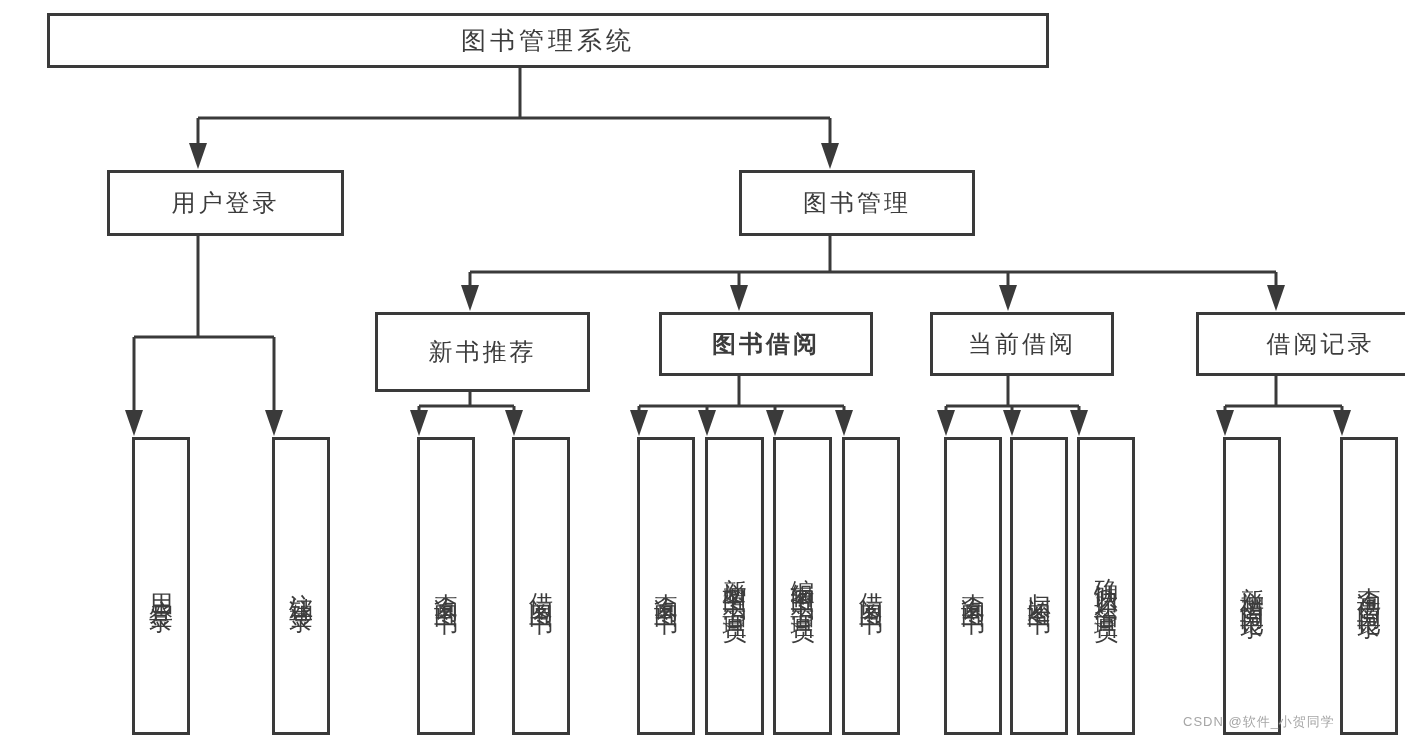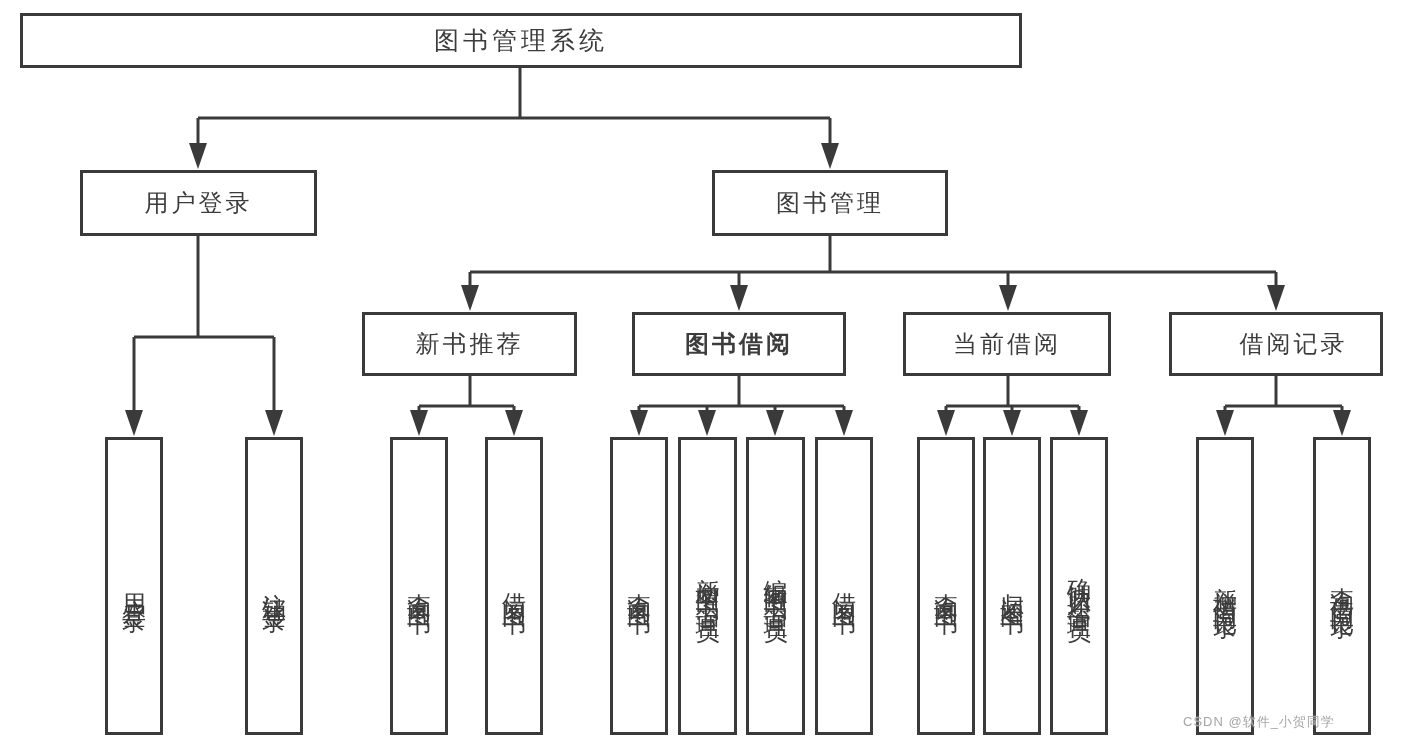--- a/index.html
+++ b/index.html
@@ -16,20 +16,21 @@
     background:var(--page-background);overflow:hidden;
   }
   .connectors{position:absolute;left:0;top:0;width:1405px;height:747px;}
   .ln{stroke:var(--line);stroke-width:3;fill:none;}
   .arrow{fill:var(--line);stroke:none;}
   .node{
     position:absolute;box-sizing:border-box;
     border:3px solid var(--line);background:var(--box-background);
     display:flex;align-items:center;justify-content:center;
     color:var(--text);
+    margin-left:27px;
   }
   .node.h span{font-size:24px;letter-spacing:3px;white-space:nowrap;}
   .node.title span{font-size:25px;letter-spacing:4px;}
   .node.v span{
     writing-mode:vertical-rl;text-orientation:mixed;
     font-size:24px;letter-spacing:6px;line-height:1;
     white-space:nowrap;
   }
   .watermark{
     position:absolute;left:1183px;top:713px;
@@ -124,27 +125,27 @@
     <span>图书管理系统</span>
   </div>
 
   <div class="node h" style="left:80px;top:170px;width:237px;height:66px;">
     <span>用户登录</span>
   </div>
   <div class="node h" style="left:712px;top:170px;width:236px;height:66px;">
     <span>图书管理</span>
   </div>
 
-  <div class="node h" style="left:362px;top:312px;width:215px;height:64px;">
+  <div class="node h" style="left:348px;top:312px;width:215px;height:80px;">
     <span>新书推荐</span>
   </div>
   <div class="node h" style="left:632px;top:312px;width:214px;height:64px;font-weight:bold;">
     <span>图书借阅</span>
   </div>
-  <div class="node h" style="left:903px;top:312px;width:208px;height:64px;">
+  <div class="node h" style="left:903px;top:312px;width:184px;height:64px;">
     <span>当前借阅</span>
   </div>
   <div class="node h" style="left:1169px;top:312px;width:214px;height:64px;padding-left:35px;">
     <span>借阅记录</span>
   </div>
 
   <div class="node v" style="left:105px;top:437px;width:58px;height:298px;">
     <span>用户登录</span>
   </div>
   <div class="node v" style="left:245px;top:437px;width:58px;height:298px;">

